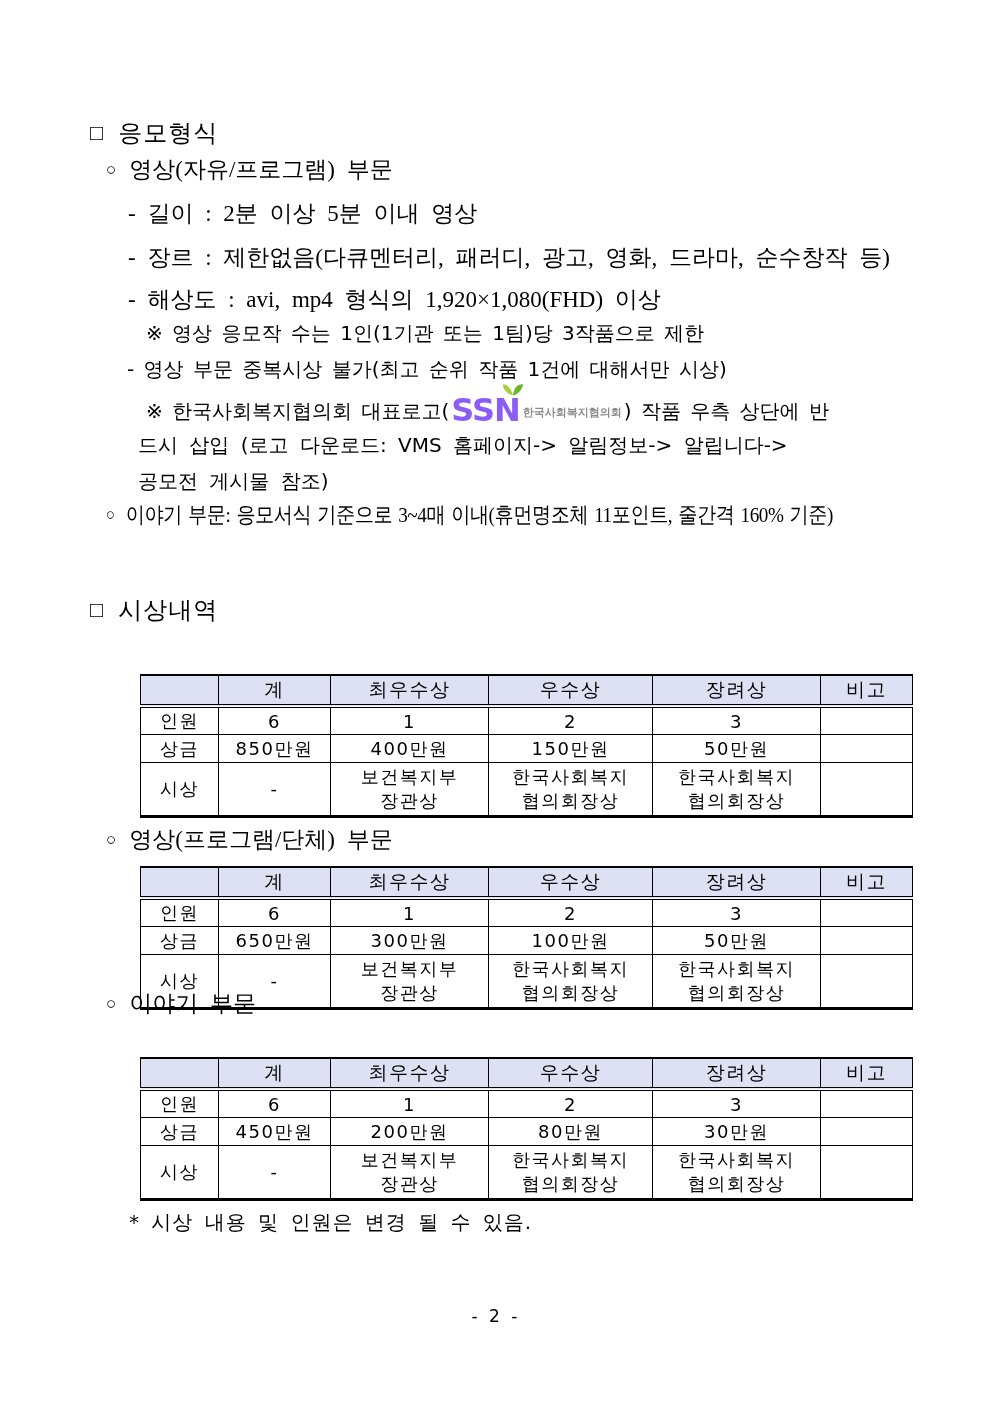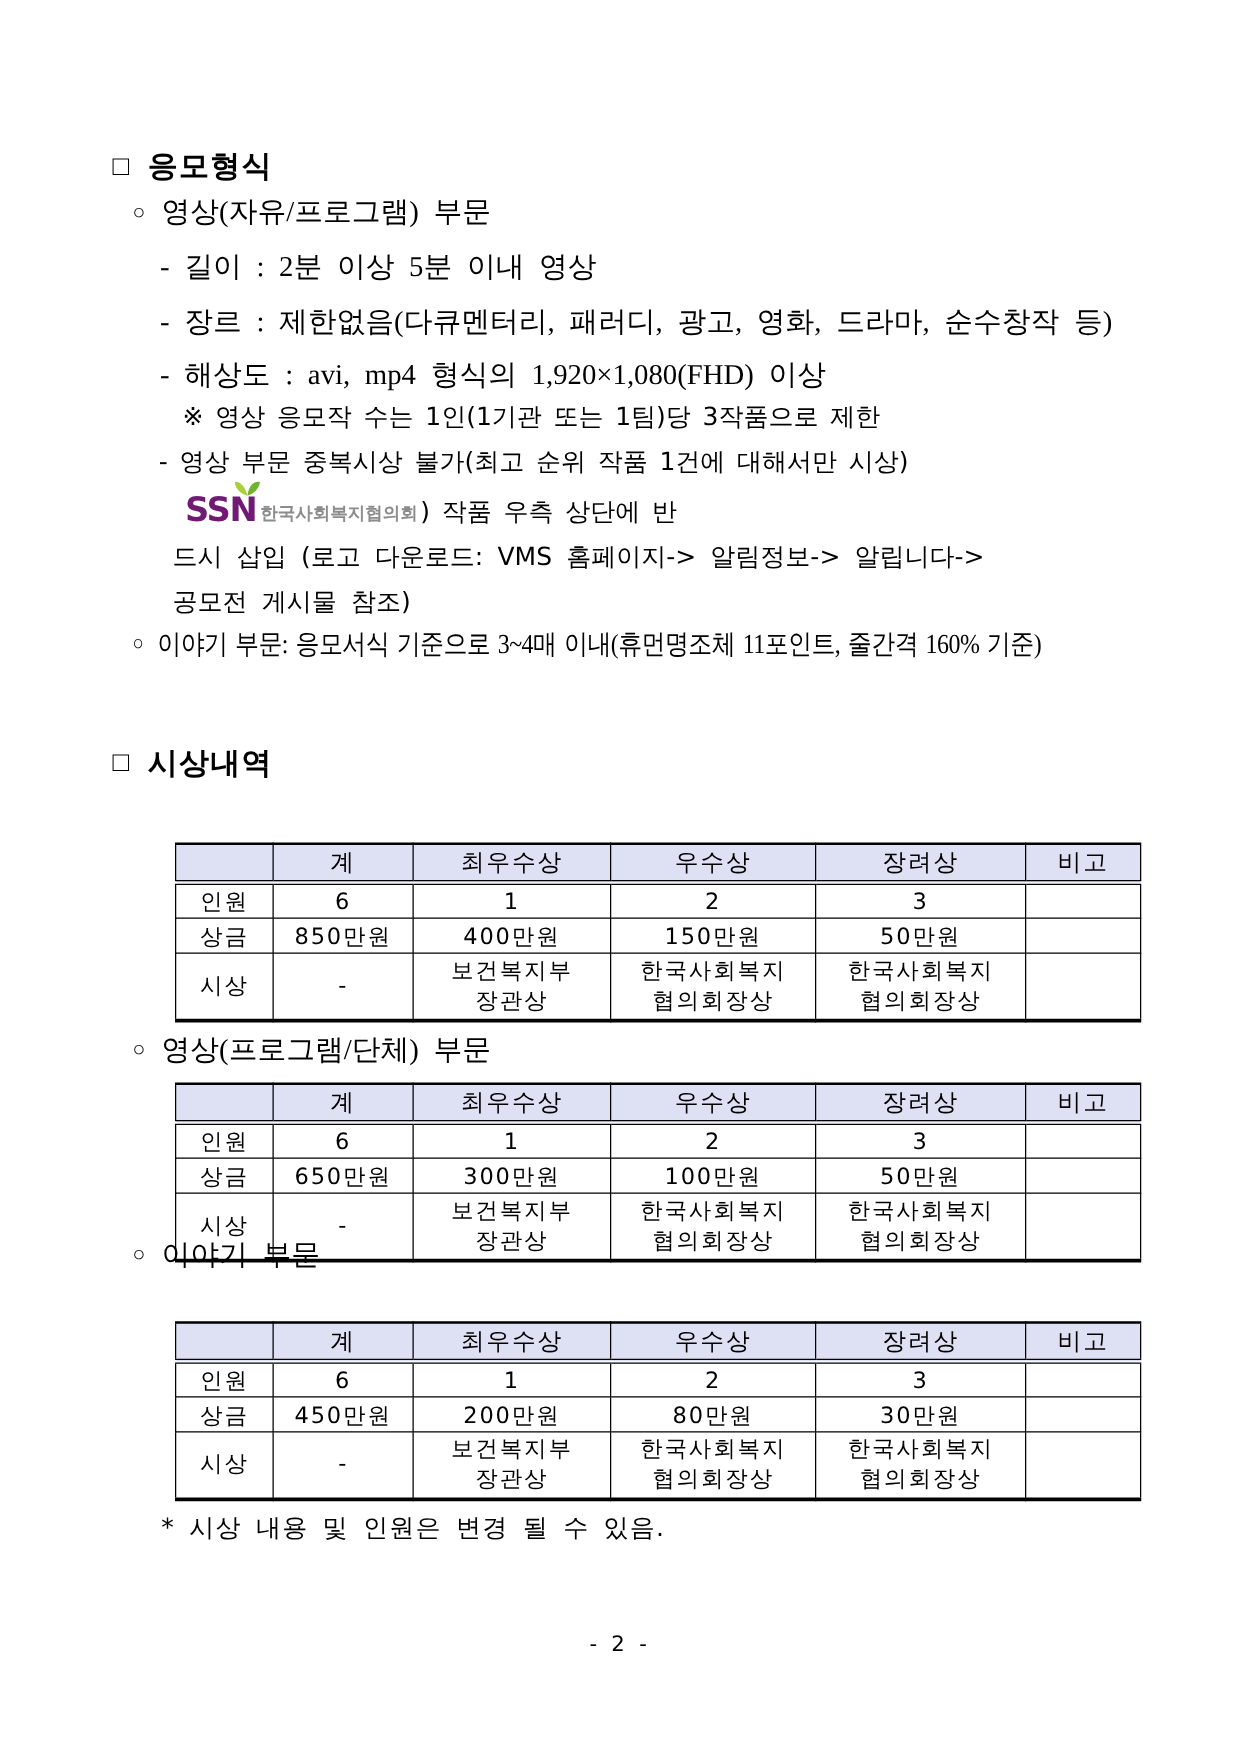--- a/index.html
+++ b/index.html
@@ -2,34 +2,34 @@
 <html><head>
 <meta charset="utf-8">
 <style>
   html,body { margin:0; padding:0; background:#ffffff; }
   .page {
     position:relative; width:992px; height:1403px; background:#ffffff;
     font-family:"Liberation Serif","DejaVu Serif",serif; color:#000; overflow:hidden;
   }
   .abs { position:absolute; white-space:nowrap; }
   .serif { font-size:23px; word-spacing:6px; }
-  .heading { font-size:24px; font-weight:bold; letter-spacing:1px; }
+  .heading { font-size:24px; font-weight:normal; letter-spacing:1px; }
   .sq-marker { display:inline-block; font-size:22px; margin-right:14px; transform:translateY(-1px); }
   .ci-marker { display:inline-block; font-size:17px; margin-right:13px; transform:translateY(-2px); }
   .sans { font-family:"DejaVu Sans","Liberation Sans",sans-serif; font-size:20px; word-spacing:3px; }
   .condensed { transform:scaleX(0.87); transform-origin:0 50%; letter-spacing:-0.5px; word-spacing:2px; }
   .cont { word-spacing:5px; }
 
   
   .ssn-logo { display:inline-flex; align-items:center; vertical-align:middle; margin:0 2px; transform:translateY(-2px); }
   .ssn-wrap { position:relative; display:inline-block; }
-  .ssn-text { font-family:"DejaVu Sans","Liberation Sans",sans-serif; font-weight:800; font-size:27px;
-              color:#701a75; letter-spacing:-1px; line-height:1; word-spacing:0;text-align:center; }
+  .ssn-text { font-family:"DejaVu Sans","Liberation Sans",sans-serif; font-weight:800; font-size:32px;
+              color:#8b5cf6; letter-spacing:-1px; line-height:1; word-spacing:0;text-align:center; }
   .ssn-wrap svg { position:absolute; top:-11px; right:-4px; }
-  .ssn-caption { font-family:"DejaVu Sans","Liberation Sans",sans-serif; font-size:14px; font-weight:700;
+  .ssn-caption { font-family:"DejaVu Sans","Liberation Sans",sans-serif; font-size:11px; font-weight:700;
                  color:#8c8c8c; letter-spacing:0; word-spacing:0; margin-left:3px; transform:translateY(2px); }
 
   
   table.award { border-collapse:collapse; table-layout:fixed; width:772px;
     font-family:"DejaVu Sans","Liberation Sans",sans-serif; font-size:18px;
     border-top:2px solid #000; border-bottom:3px solid #000; border-left:1px solid #000; border-right:1px solid #000; }
   table.award th, table.award td { border:1px solid #000; text-align:center; vertical-align:middle;
     padding:0; white-space:pre-line; letter-spacing:1.5px; }
   table.award thead th { background:#dde1f3; height:28px; border-bottom:4px double #000;
     font-weight:normal; font-size:19px; }
@@ -55,21 +55,21 @@
   </div>
 
   <div class="abs serif" style="top:198px;left:128px">- 길이 : 2분 이상 5분 이내 영상</div>
   <div class="abs serif" style="top:242px;left:128px">- 장르 : 제한없음(다큐멘터리, 패러디, 광고, 영화, 드라마, 순수창작 등)</div>
   <div class="abs serif" style="top:284px;left:128px">- 해상도 : avi, mp4 형식의 1,920×1,080(FHD) 이상</div>
 
   <div class="abs sans" style="top:320px;left:146px">※  영상 응모작 수는 1인(1기관 또는 1팀)당 3작품으로 제한</div>
   <div class="abs sans" style="top:356px;left:127px">- 영상 부문 중복시상 불가(최고 순위 작품 1건에 대해서만 시상)</div>
 
   <div class="abs sans" style="top:396px;left:146px">
-    <span class="ssn-logo">
+    <span>※  한국사회복지협의회  대표로고(</span><span class="ssn-logo">
         <span class="ssn-wrap"><span class="ssn-text">SSN</span><svg width="22" height="14" viewBox="0 0 24 14">
             <path d="M12 13 C10 5 5 0 1 1 C1 7 7 12 12 13 Z" fill="#a9cf3a"></path>
             <path d="M12 13 C13 4 18 0 23 1 C22 7 17 12 12 13 Z" fill="#6fb52c"></path>
           </svg></span>
         <span class="ssn-caption">한국사회복지협의회</span>
       </span><span>)  작품  우측  상단에  반</span>
   </div>
   <div class="abs sans cont" style="top:432px;left:138px">드시 삽입 (로고 다운로드: VMS 홈페이지-&gt; 알림정보-&gt; 알립니다-&gt;</div>
   <div class="abs sans cont" style="top:468px;left:138px">공모전 게시물 참조)</div>
 

